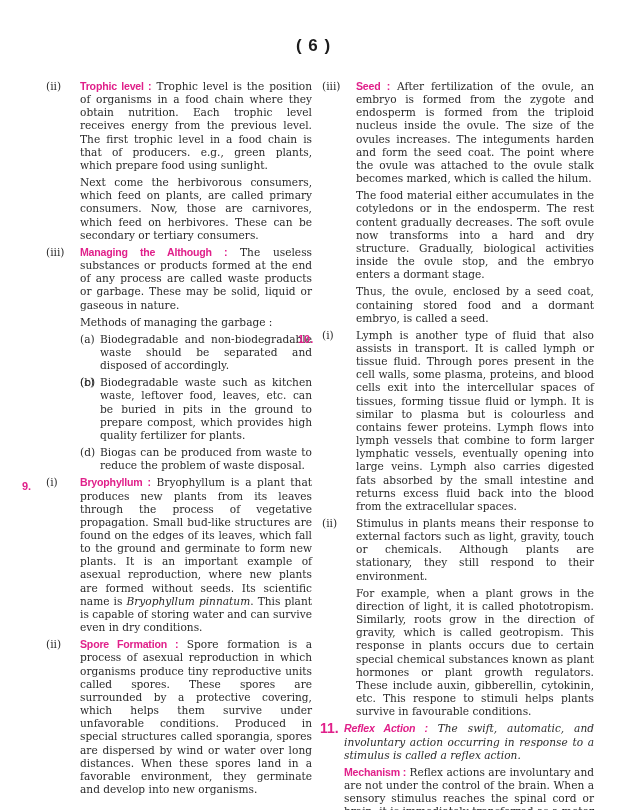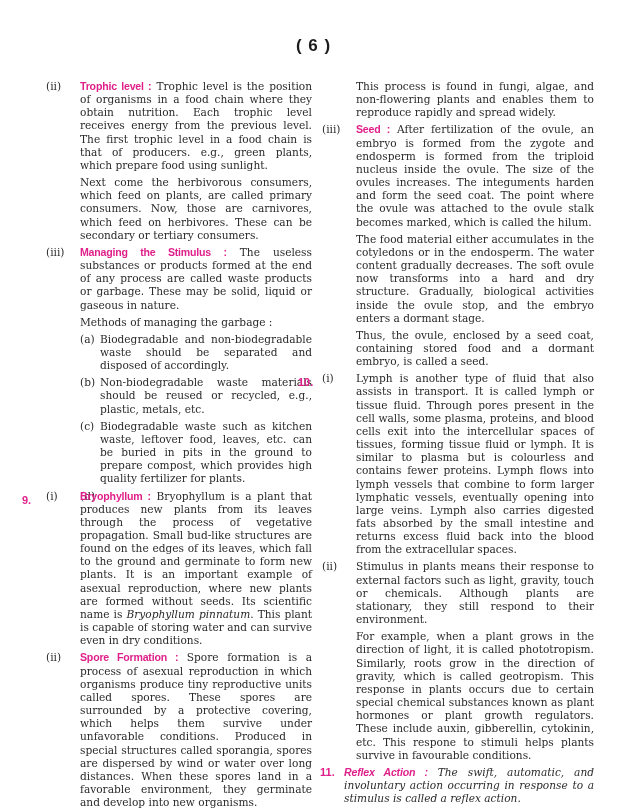--- a/index.html
+++ b/index.html
@@ -34,80 +34,77 @@
   .alpha-lbl { position: absolute; left: 34px; top: 0; }
   .term {
     font-family: "Liberation Sans", "DejaVu Sans", sans-serif;
     font-weight: bold; color: #e0208a; letter-spacing: -0.2px;
   }
   .para { margin: 0 0 4px 0; }
   em { }
   .lbl-num-11 {
     position: absolute; left: -16px; top: 0;
     font-family: "Liberation Sans", "DejaVu Sans", sans-serif;
-    font-weight: bold; color: #e0208a; font-size: 11px;
+    font-weight: bold; color: #e0208a; font-size: 14px;
   }
 </style>
 </head>
 <body>
 
 <div class="page-number">( 6 )</div>
 
 <div class="col col-left">
 
   <div class="item ind-roman">
     <span class="lbl">(ii)</span>
     <div class="para"><span class="term">Trophic level :</span><span> Trophic level is the position of organisms in a food chain where they obtain nutrition. Each trophic level receives energy from the previous level. The first trophic level in a food chain is that of producers. e.g., green plants, which prepare food using sunlight.</span></div>
     <div class="para">Next come the herbivorous consumers, which feed on plants, are called primary consumers. Now, those are carnivores, which feed on herbivores. These can be secondary or tertiary consumers.</div>
   </div>
 
   <div class="item ind-roman">
     <span class="lbl">(iii)</span>
-    <div class="para"><span class="term">Managing the Stimulus :</span><span> The useless substances or products formed at the end of any process are called waste products or garbage. These may be solid, liquid or gaseous in nature.</span></div>
+    <div class="para"><span class="term">Managing the Although :</span><span> The useless substances or products formed at the end of any process are called waste products or garbage. These may be solid, liquid or gaseous in nature.</span></div>
     <div class="para">Methods of managing the garbage :</div>
   </div>
 
   <div class="item ind-alpha">
     <span class="alpha-lbl">(a)</span>
     <div>Biodegradable and non-biodegradable waste should be separated and disposed of accordingly.</div>
   </div>
   <div class="item ind-alpha">
     <span class="alpha-lbl">(b)</span>
-    <div>Non-biodegradable waste materials should be reused or recycled, e.g., plastic, metals, etc.</div>
   </div>
   <div class="item ind-alpha">
     <span class="alpha-lbl">(c)</span>
     <div>Biodegradable waste such as kitchen waste, leftover food, leaves, etc. can be buried in pits in the ground to prepare compost, which provides high quality fertilizer for plants.</div>
   </div>
   <div class="item ind-alpha" style="margin-bottom:4px;">
     <span class="alpha-lbl">(d)</span>
+    <div>Biogas can be produced from waste to reduce the problem of waste disposal.</div>
   </div>
 
   <div class="item ind-roman">
     <span class="lbl-num" style="left:-24px;">9.</span>
     <span class="lbl">(i)</span>
     <div class="para"><span class="term">Bryophyllum :</span><span> Bryophyllum is a plant that produces new plants from its leaves through the process of vegetative propagation. Small bud-like structures are found on the edges of its leaves, which fall to the ground and germinate to form new plants. It is an important example of asexual reproduction, where new plants are formed without seeds. Its scientific name is </span><em>Bryophyllum pinnatum</em><span>. This plant is capable of storing water and can survive even in dry conditions.</span></div>
   </div>
 
   <div class="item ind-roman">
     <span class="lbl">(ii)</span>
     <div class="para"><span class="term">Spore Formation :</span><span> Spore formation is a process of asexual reproduction in which organisms produce tiny reproductive units called spores. These spores are surrounded by a protective covering, which helps them survive under unfavorable conditions. Produced in special structures called sporangia, spores are dispersed by wind or water over long distances. When these spores land in a favorable environment, they germinate and develop into new organisms.</span></div>
   </div>
 </div>
 
 <div class="col col-right">
 
-  <div class="item ind-roman">
-    <div class="para">This process is found in fungi, algae, and non-flowering plants and enables them to reproduce rapidly and spread widely.</div>
-  </div>
 
   <div class="item ind-roman">
     <span class="lbl">(iii)</span>
     <div class="para"><span class="term">Seed :</span><span> After fertilization of the ovule, an embryo is formed from the zygote and endosperm is formed from the triploid nucleus inside the ovule. The size of the ovules increases. The integuments harden and form the seed coat. The point where the ovule was attached to the ovule stalk becomes marked, which is called the hilum.</span></div>
-    <div class="para">The food material either accumulates in the cotyledons or in the endosperm. The water content gradually decreases. The soft ovule now transforms into a hard and dry structure. Gradually, biological activities inside the ovule stop, and the embryo enters a dormant stage.</div>
+    <div class="para">The food material either accumulates in the cotyledons or in the endosperm. The rest content gradually decreases. The soft ovule now transforms into a hard and dry structure. Gradually, biological activities inside the ovule stop, and the embryo enters a dormant stage.</div>
     <div class="para">Thus, the ovule, enclosed by a seed coat, containing stored food and a dormant embryo, is called a seed.</div>
   </div>
 
   <div class="item ind-roman">
     <span class="lbl-num" style="left:-24px;">10.</span>
     <span class="lbl">(i)</span>
     <div class="para">Lymph is another type of fluid that also assists in transport. It is called lymph or tissue fluid. Through pores present in the cell walls, some plasma, proteins, and blood cells exit into the intercellular spaces of tissues, forming tissue fluid or lymph. It is similar to plasma but is colourless and contains fewer proteins. Lymph flows into lymph vessels that combine to form larger lymphatic vessels, eventually opening into large veins. Lymph also carries digested fats absorbed by the small intestine and returns excess fluid back into the blood from the extracellular spaces.</div>
   </div>
 
   <div class="item ind-roman">

